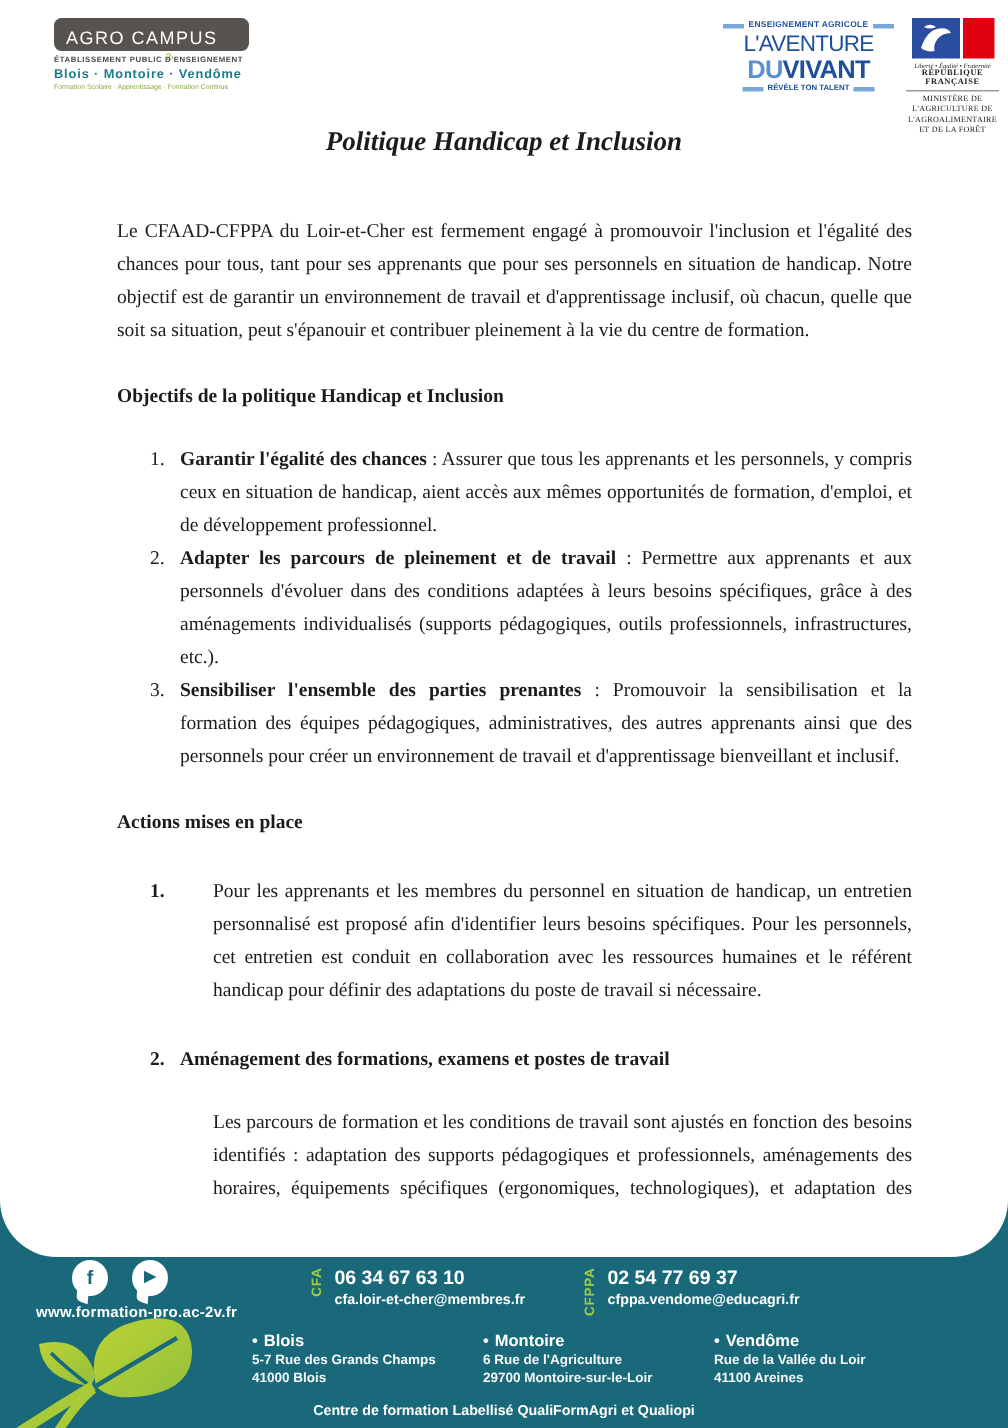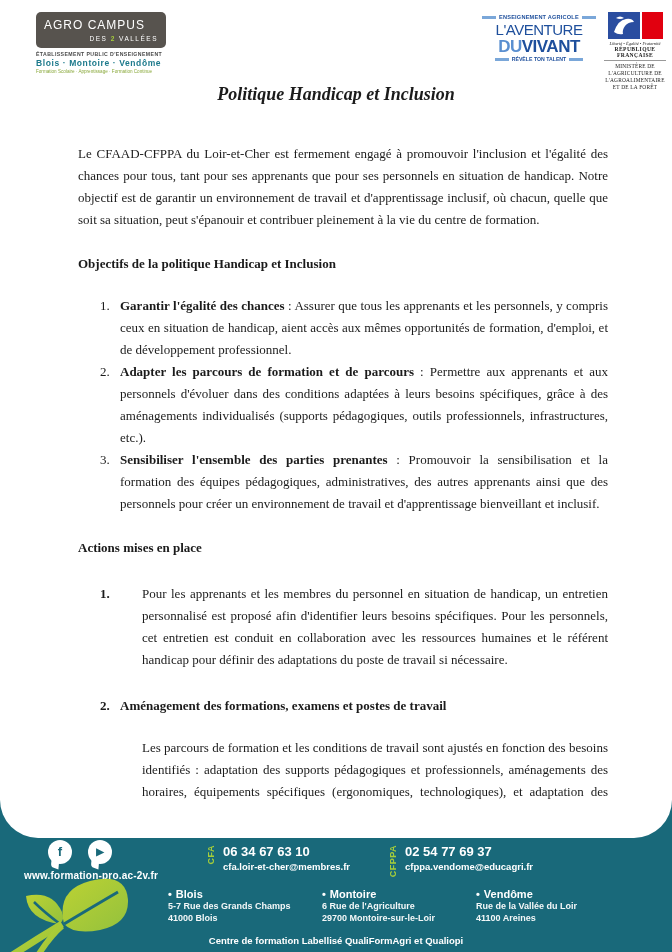--- a/index.html
+++ b/index.html
@@ -3,21 +3,21 @@
 <meta charset="utf-8">
 <style>
   * { margin:0; padding:0; box-sizing:border-box; }
   html,body { width:672px; height:952px; background:#ffffff; overflow:hidden;
               font-family:"Liberation Serif", serif; color:#1b1b1b; position:relative; }
 
   
   .header { position:relative; height:80px; }
 
   .ac-logo { position:absolute; left:36px; top:12px; width:130px; font-family:"Liberation Sans", sans-serif; }
-  .ac-box { background:#57534e; border-radius:5px; color:#fff; padding:6px 8px 5px; height:36px; }
+  .ac-box { background:#57534e; border-radius:5px; color:#fff; padding:6px 8px 5px; height:22px; }
   .ac-name { font-size:12px; letter-spacing:1px; font-weight:normal; }
   .ac-sub { font-size:6.5px; text-align:right; letter-spacing:1.5px; margin-top:3px; }
   .ac-sub .num { color:#a6ce39; font-weight:bold; }
   .ac-estab { font-size:5.2px; font-weight:bold; color:#4a4a4a; letter-spacing:.4px; margin-top:3px; }
   .ac-cities { font-size:8.5px; font-weight:bold; color:#1d7a8c; letter-spacing:.6px; margin-top:1px; }
   .ac-programs { font-size:4.6px; color:#8aa93c; margin-top:1px; }
 
   .av-logo { position:absolute; left:480px; top:14px; width:118px; text-align:center;
              font-family:"Liberation Sans", sans-serif; color:#1e4f9c; }
   .av-row { display:flex; align-items:center; justify-content:center; gap:3px; }
@@ -139,21 +139,21 @@
   <p class="para">Le CFAAD-CFPPA du Loir-et-Cher est fermement engagé à promouvoir l'inclusion et l'égalité des chances pour tous, tant pour ses apprenants que pour ses personnels en situation de handicap. Notre objectif est de garantir un environnement de travail et d'apprentissage inclusif, où chacun, quelle que soit sa situation, peut s'épanouir et contribuer pleinement à la vie du centre de formation.</p>
 
   <div class="sec-head">Objectifs de la politique Handicap et Inclusion</div>
 
   <div class="num-item first">
     <span class="num">1.</span>
     <b>Garantir l'égalité des chances</b><span> : Assurer que tous les apprenants et les personnels, y compris ceux en situation de handicap, aient accès aux mêmes opportunités de formation, d'emploi, et de développement professionnel.</span>
   </div>
   <div class="num-item">
     <span class="num">2.</span>
-    <b>Adapter les parcours de formation et de parcours</b><span> : Permettre aux apprenants et aux personnels d'évoluer dans des conditions adaptées à leurs besoins spécifiques, grâce à des aménagements individualisés (supports pédagogiques, outils professionnels, infrastructures, etc.).</span>
+    <b>Adapter les parcours de pleinement et de travail</b><span> : Permettre aux apprenants et aux personnels d'évoluer dans des conditions adaptées à leurs besoins spécifiques, grâce à des aménagements individualisés (supports pédagogiques, outils professionnels, infrastructures, etc.).</span>
   </div>
   <div class="num-item">
     <span class="num">3.</span>
     <b>Sensibiliser l'ensemble des parties prenantes</b><span> : Promouvoir la sensibilisation et la formation des équipes pédagogiques, administratives, des autres apprenants ainsi que des personnels pour créer un environnement de travail et d'apprentissage bienveillant et inclusif.</span>
   </div>
 
   <div class="sec-head">Actions mises en place</div>
 
   <div class="act-title">
     <span class="num">1.</span>

